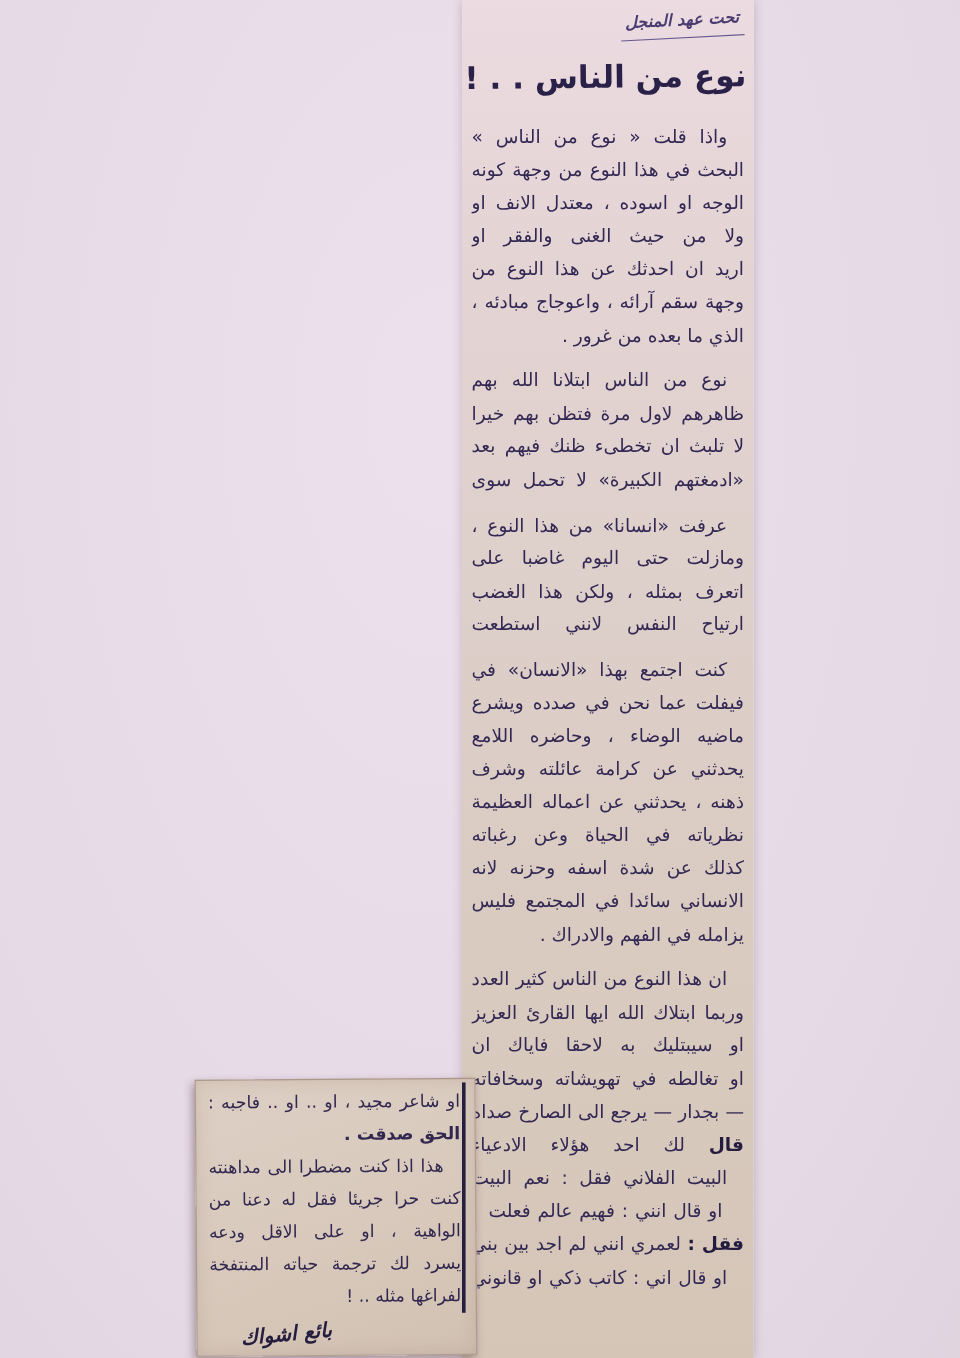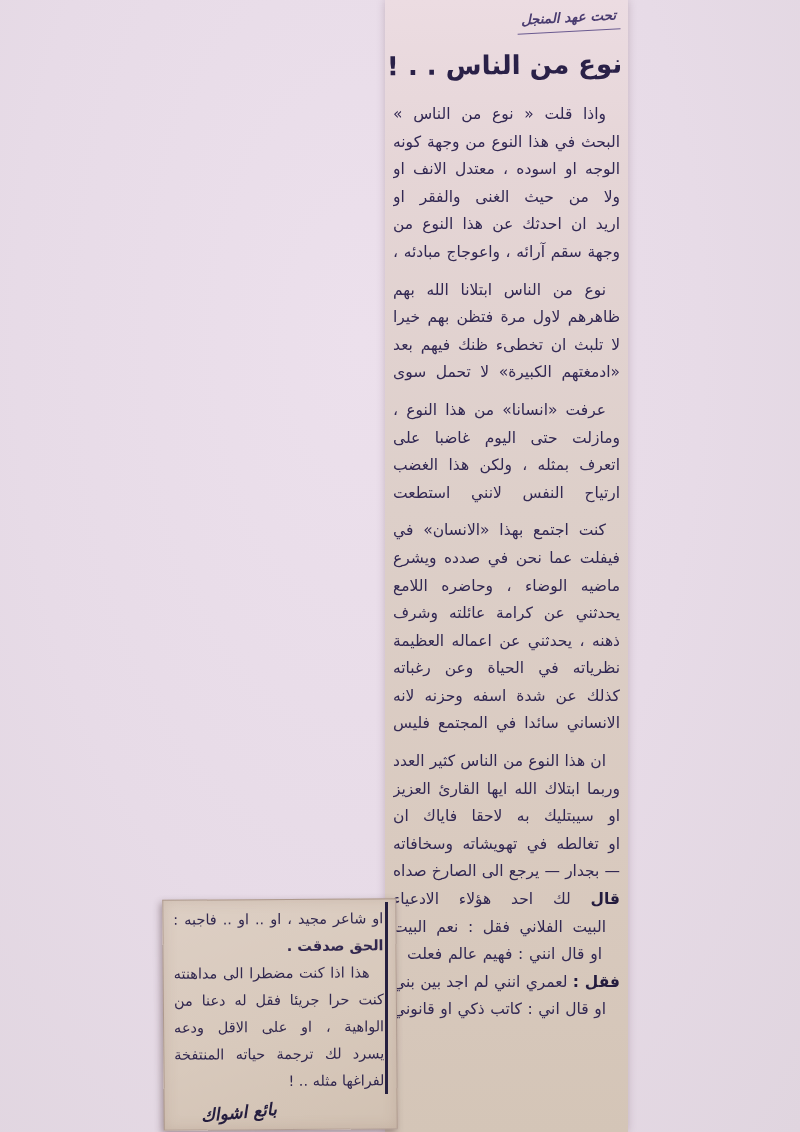--- a/index.html
+++ b/index.html
@@ -59,20 +59,21 @@
 
     <div class="btext">
 
       <div class="para">
         <div class="ln ind">واذا قلت « نوع من الناس » فلست مريداً</div>
         <div class="ln">البحث في هذا النوع من  وجهة كونه ابيض</div>
         <div class="ln">الوجه او اسوده ، معتدل الانف او افطسه</div>
         <div class="ln">ولا من حيث الغنى والفقر او الهمجية والمدنية انما</div>
         <div class="ln">اريد ان احدثك عن هذا النوع من الناس من</div>
         <div class="ln">وجهة سقم آرائه ، واعوجاج مبادئه ، وغروره</div>
+        <div class="ln start">الذي ما بعده من غرور .</div>
       </div>
 
       <div class="para">
         <div class="ln ind">نوع من الناس ابتلانا الله بهم يخدعك</div>
         <div class="ln">ظاهرهم لاول مرة فتظن بهم خيرا غير انك</div>
         <div class="ln">لا تلبث ان تخطىء ظنك فيهم بعد ان تتأكد من ان</div>
         <div class="ln">«ادمغتهم الكبيرة» لا تحمل سوى القش والزوان</div>
       </div>
 
       <div class="para">
@@ -84,20 +85,21 @@
 
       <div class="para">
         <div class="ln ind">كنت اجتمع بهذا «الانسان» في بعض الشؤون</div>
         <div class="ln">فيفلت عما نحن في صدده ويشرع يحدثني عن</div>
         <div class="ln">ماضيه الوضاء ، وحاضره اللامع ومستقبله المجيد ،</div>
         <div class="ln">يحدثني عن كرامة عائلته وشرف نفسه وحدة</div>
         <div class="ln">ذهنه ، يحدثني عن اعماله العظيمة الخالدة وعن</div>
         <div class="ln">نظرياته في الحياة وعن رغباته ومقاصده ويحدثني</div>
         <div class="ln">كذلك عن شدة اسفه وحزنه لانه يرى القحط</div>
         <div class="ln">الانساني سائدا في المجتمع فليس هناك «زميل»</div>
+        <div class="ln start">يزامله في الفهم والادراك .</div>
       </div>
 
       <div class="para">
         <div class="ln ind">ان هذا النوع من الناس  كثير العدد بيننا</div>
         <div class="ln">وربما ابتلاك الله ايها القارئ العزيز باحدهم سابقا</div>
         <div class="ln">او سيبتليك به لاحقا فاياك ان تحاججه او تناقشه</div>
         <div class="ln">او تغالطه في تهويشاته وسخافاته بل كن اشبه شيء</div>
         <div class="ln">— بجدار — يرجع الى الصارخ صداه معظما فان</div>
         <div class="ln"><span class="b">قال</span><span> لك احد هؤلاء الادعياء المتقعقعين : اني من</span></div>
         <div class="ln start ind">البيت الفلاني فقل : نعم البيت الكريم</div>

